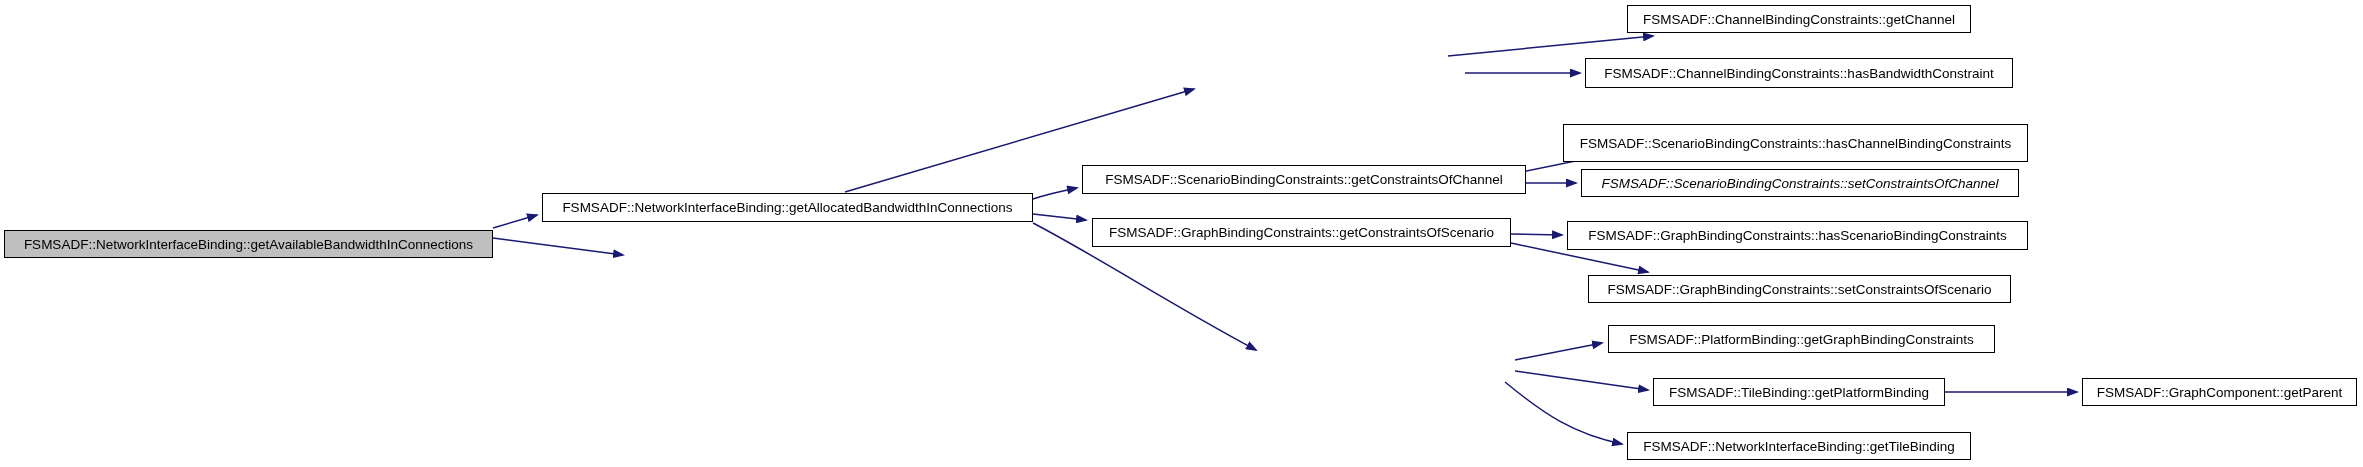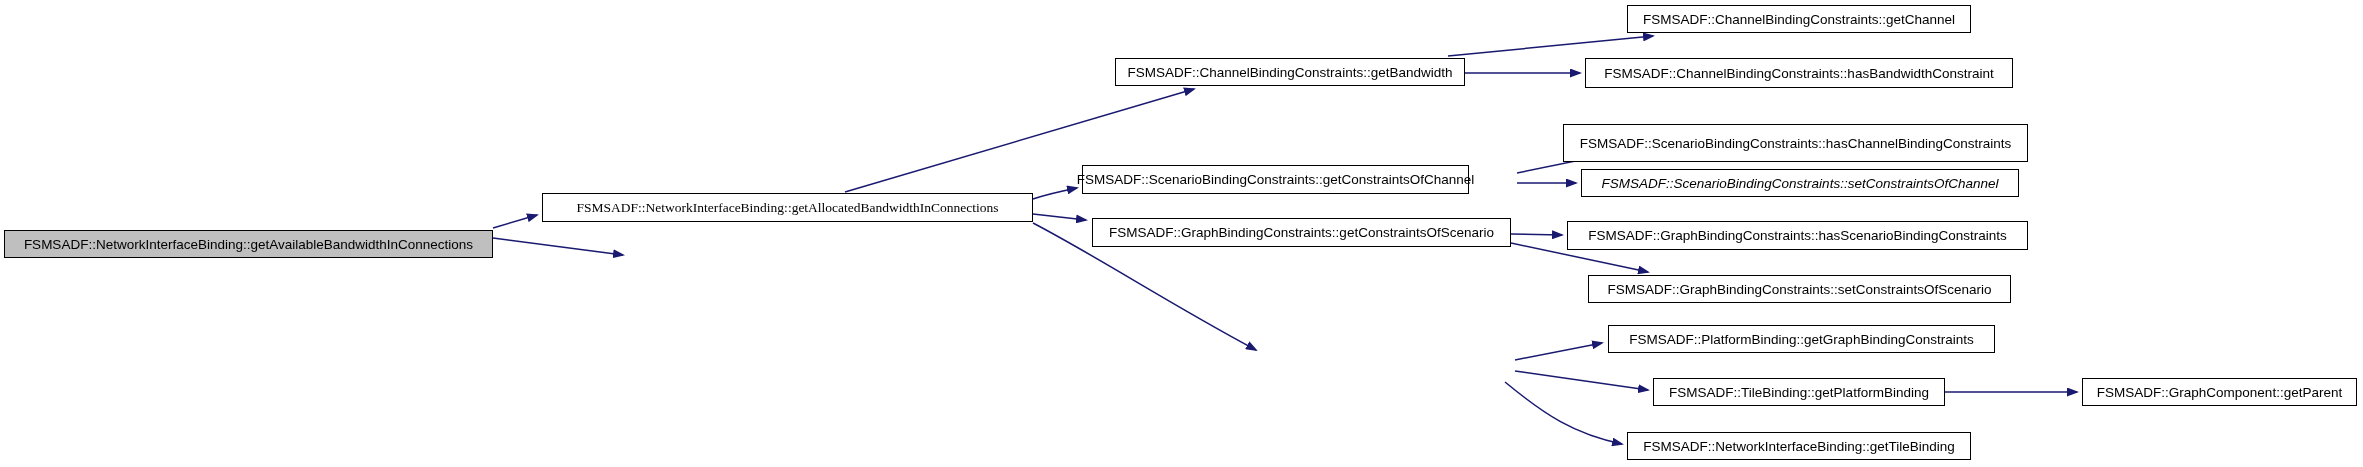--- a/index.html
+++ b/index.html
@@ -40,26 +40,26 @@
     align-items: center;
     justify-content: center;
     cursor: pointer;
   }
   .node.highlight {
     background: var(--highlight-fill);
     cursor: default;
   }
   
   .n0  { left: 4px;    top: 218px; width: 489px; height: 28px; margin-top: 12px; }
-  .n1  { left: 542px;  top: 193px; width: 491px; height: 29px; font-family: Liberation Serif, serif; }
+  .n1  { left: 542px;  top: 193px; width: 491px; height: 29px; }
   .n2  { left: 628px;  top: 245px; width: 293px; height: 28px; }
   .n3  { left: 1115px; top: 58px;  width: 350px; height: 28px; }
   .n4  { left: 1627px; top: 5px;   width: 344px; height: 28px; }
   .n5  { left: 1585px; top: 58px;  width: 428px; height: 30px; }
-  .n6  { left: 1082px; top: 165px; width: 387px; height: 29px; }
+  .n6  { left: 1082px; top: 165px; width: 444px; height: 29px; }
   .n7  { left: 1563px; top: 112px; width: 465px; height: 38px; margin-top: 12px; }
   .n8  { left: 1581px; top: 169px; width: 438px; height: 28px; font-style: italic; }
   .n9  { left: 1092px; top: 218px; width: 419px; height: 29px; }
   .n10 { left: 1567px; top: 221px; width: 461px; height: 29px; }
   .n11 { left: 1588px; top: 275px; width: 423px; height: 28px; }
   .n12 { left: 1078px; top: 353px; width: 437px; height: 29px; }
   .n13 { left: 1608px; top: 325px; width: 387px; height: 28px; }
   .n14 { left: 1653px; top: 378px; width: 292px; height: 28px; }
   .n15 { left: 1627px; top: 432px; width: 344px; height: 28px; }
   .n16 { left: 2082px; top: 378px; width: 275px; height: 28px; }
@@ -88,21 +88,20 @@
     <path class="edge" d="M1511,234 L1562,235" marker-end="url(#arrow)"></path>
     <path class="edge" d="M1511,243 L1648,272" marker-end="url(#arrow)"></path>
     <path class="edge" d="M1515,360 L1602,343" marker-end="url(#arrow)"></path>
     <path class="edge" d="M1515,371 L1648,390" marker-end="url(#arrow)"></path>
     <path class="edge" d="M1505,382 C1545,415 1574,434 1622,444" marker-end="url(#arrow)"></path>
     <path class="edge" d="M1945,392 L2077,392" marker-end="url(#arrow)"></path>
   </svg>
 
   <div class="node n0 highlight">FSMSADF::NetworkInterfaceBinding::getAvailableBandwidthInConnections</div>
   <div class="node n1">FSMSADF::NetworkInterfaceBinding::getAllocatedBandwidthInConnections</div>
-  <div class="node n3">FSMSADF::ChannelBindingConstraints::getBandwidth</div>
   <div class="node n4">FSMSADF::ChannelBindingConstraints::getChannel</div>
   <div class="node n5">FSMSADF::ChannelBindingConstraints::hasBandwidthConstraint</div>
   <div class="node n6">FSMSADF::ScenarioBindingConstraints::getConstraintsOfChannel</div>
   <div class="node n7">FSMSADF::ScenarioBindingConstraints::hasChannelBindingConstraints</div>
   <div class="node n8">FSMSADF::ScenarioBindingConstraints::setConstraintsOfChannel</div>
   <div class="node n9">FSMSADF::GraphBindingConstraints::getConstraintsOfScenario</div>
   <div class="node n10">FSMSADF::GraphBindingConstraints::hasScenarioBindingConstraints</div>
   <div class="node n11">FSMSADF::GraphBindingConstraints::setConstraintsOfScenario</div>
   <div class="node n13">FSMSADF::PlatformBinding::getGraphBindingConstraints</div>
   <div class="node n14">FSMSADF::TileBinding::getPlatformBinding</div>

